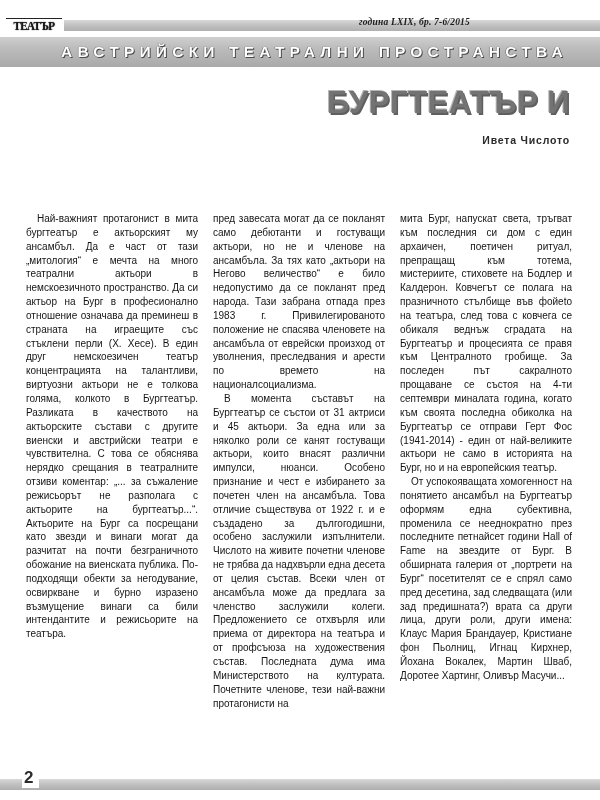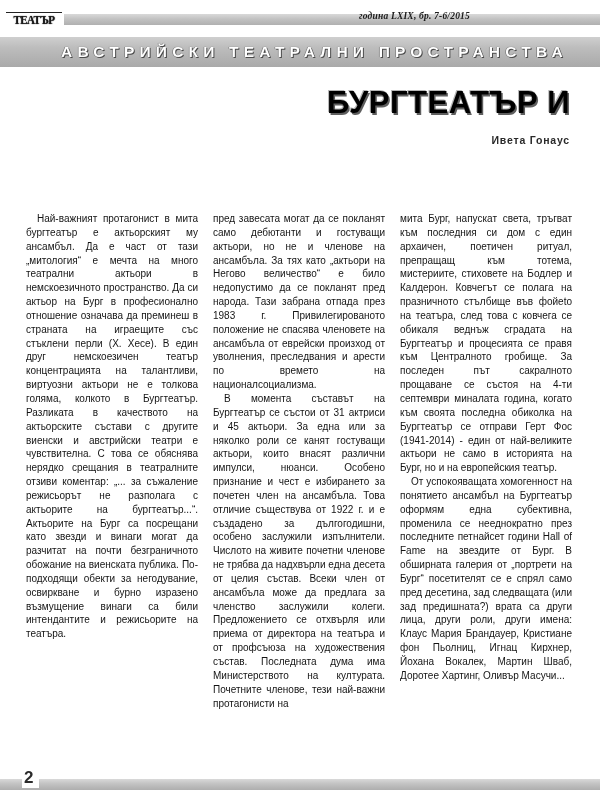--- a/index.html
+++ b/index.html
@@ -7,21 +7,21 @@
   body {
     background:#ffffff;
     font-family:"Liberation Sans", sans-serif;
     color:#111;
     position:relative;
     overflow:hidden;
   }
 
   
   .masthead {
-    position:absolute; left:0; top:8px; width:484px; height:22px;padding-left:8px;
+    position:absolute; left:0; top:14px; width:484px; height:22px;padding-left:8px;
   }
   .masthead-bar {
     position:absolute; left:64px; top:6px; width:536px; height:11px;
     background:linear-gradient(to bottom,#d9d9d9 0%,#c2c2c2 45%,#b0b0b0 100%);
   }
   .logo {
     position:absolute; left:6px; top:2px; width:56px; height:17px;
     display:flex; align-items:center; justify-content:center;
     font-family:"Liberation Serif", serif;
     font-weight:bold; font-size:11px; letter-spacing:-0.5px;
@@ -64,21 +64,21 @@
 
   
   .title-block {
     position:absolute; left:30px; top:86px; width:540px;
     text-align:right;
   }
   .title-line {
     font-size:31px; font-weight:bold;
     letter-spacing:0.5px;
     line-height:1.12;
-    color:#000000;
+    color:#737373;
     text-shadow:
       1.5px 1.5px 0 #5f5f5f,
       -1px -1px 0 #b5b5b5,
       0 0 1px #777;
     white-space:nowrap;
   }
   .author {
     margin-top:13px;
     font-size:10.5px; font-weight:bold;
     letter-spacing:0.8px;
@@ -128,21 +128,21 @@
   </div>
   <div class="issue">година LXIX, бр. 7-6/2015</div>
 </div>
 
 <div class="banner">
   <div class="banner-text">АВСТРИЙСКИ ТЕАТРАЛНИ ПРОСТРАНСТВА</div>
 </div>
 
 <div class="title-block">
   <div class="title-line">БУРГТЕАТЪР И</div>
-  <div class="author">Ивета Гонаус</div>
+  <div class="author">Ивета Числото</div>
 </div>
 
 <div class="columns">
 
   <div class="col">
     <p class="indent">Най-важният протагонист в мита бургтеатър е актьорският му ансамбъл. Да е част от тази „митология“ е мечта на много театрални актьори в немскоезичното пространство. Да си актьор на Бург в професионално отношение означава да преминеш в страната на играещите със стъклени перли (Х. Хесе). В един друг немскоезичен театър концентрацията на талантливи, виртуозни актьори не е толкова голяма, колкото в Бургтеатър. Разликата в качеството на актьорските състави с другите виенски и австрийски театри е чувствителна. С това се обяснява нерядко срещания в театралните отзиви коментар: „... за съжаление режисьорът не разполага с актьорите на бургтеатър...“. Актьорите на Бург са посрещани като звезди и винаги могат да разчитат на почти безграничното обожание на виенската публика. По-подходящи обекти за негодувание, освиркване и бурно изразено възмущение винаги са били интендантите и режисьорите на театъра.</p>
   </div>
 
   <div class="col">
     <p>пред завесата могат да се покланят само дебютанти и гостуващи актьори, но не и членове на ансамбъла. За тях като „актьори на Негово величество“ е било недопустимо да се покланят пред народа. Тази забрана отпада през 1983 г. Привилегированото положение не спасява членовете на ансамбъла от еврейски произход от уволнения, преследвания и арести по времето на националсоциализма.</p>

